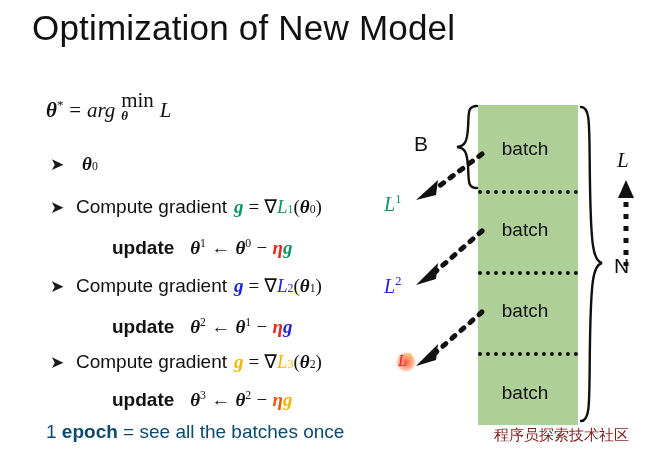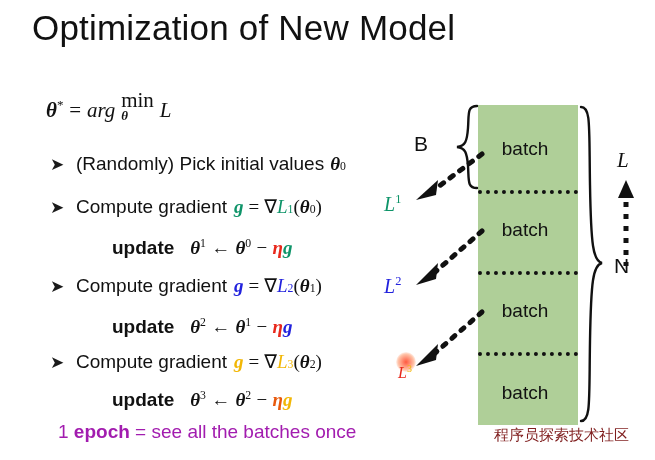--- a/index.html
+++ b/index.html
@@ -50,22 +50,22 @@
   }
   .btext{font-size:19px;}
 
   .update{
     position:absolute;left:112px;
     font-size:19px;color:#111;white-space:nowrap;
   }
   .update .kw{font-weight:bold;font-family:"Liberation Sans",sans-serif;}
 
   .epoch{
-    position:absolute;left:58px;top:421px;
-    font-size:19px;color:#a21caf;white-space:nowrap;
+    position:absolute;left:46px;top:421px;
+    font-size:19px;color:#0c4a6e;white-space:nowrap;
   }
   .epoch b{font-weight:bold;}
 
   
   .c-green{color:#0e9469;}
   .c-blue{color:#2222dd;}
   .c-yellow{color:#f2b705;}
   .c-red{color:#e8271b;}
   .c-orange{color:#e8590c;}
 
@@ -146,21 +146,20 @@
     <span class="mi">arg</span>
     <span class="minstack">
       <span class="top">min</span>
       <span class="bot">θ</span>
     </span>
     <span class="mi">L</span>
   </div>
 
   <div class="bullet" style="top:153px">
     <span class="arrowglyph">➤</span>
-    <span class="btext">(Randomly) Pick initial values</span>
     <span style="width:6px"></span>
     <span class="mb">θ</span>
       <sup class="s">0</sup>
   </div>
 
   <div class="bullet" style="top:195px">
     <span class="arrowglyph">➤</span>
     <span class="btext">Compute gradient</span>
     <span style="width:7px"></span>
     <span class="mb c-green">g</span>
@@ -286,20 +285,20 @@
   </svg>
   <div class="Llab" style="left:384px;top:274px">
     <span class="mi c-blue">L</span><sup class="s c-blue">2</sup>
   </div>
 
   <svg class="dArrow" style="left:408px;top:308px;width:80px;height:60px" viewBox="0 0 80 60">
     <line x1="74" y1="4" x2="26" y2="46" stroke="#111" stroke-width="5" stroke-dasharray="4,8" stroke-linecap="round"></line>
     <polygon points="8,58 30,36 28,52" fill="#111"></polygon>
   </svg>
   <div class="glow" style="left:396px;top:352px"></div>
-  <div class="Llab" style="left:398px;top:363px;font-size:16px">
+  <div class="Llab" style="left:398px;top:351px;font-size:16px">
     <span class="mi c-red">L</span><sup class="s c-yellow">3</sup>
   </div>
 
   <div class="wm2">程序员探索技术社区</div>
   <div class="wm">CSDN @FavoriteStar</div>
 
 </div>
 
 </body></html>

